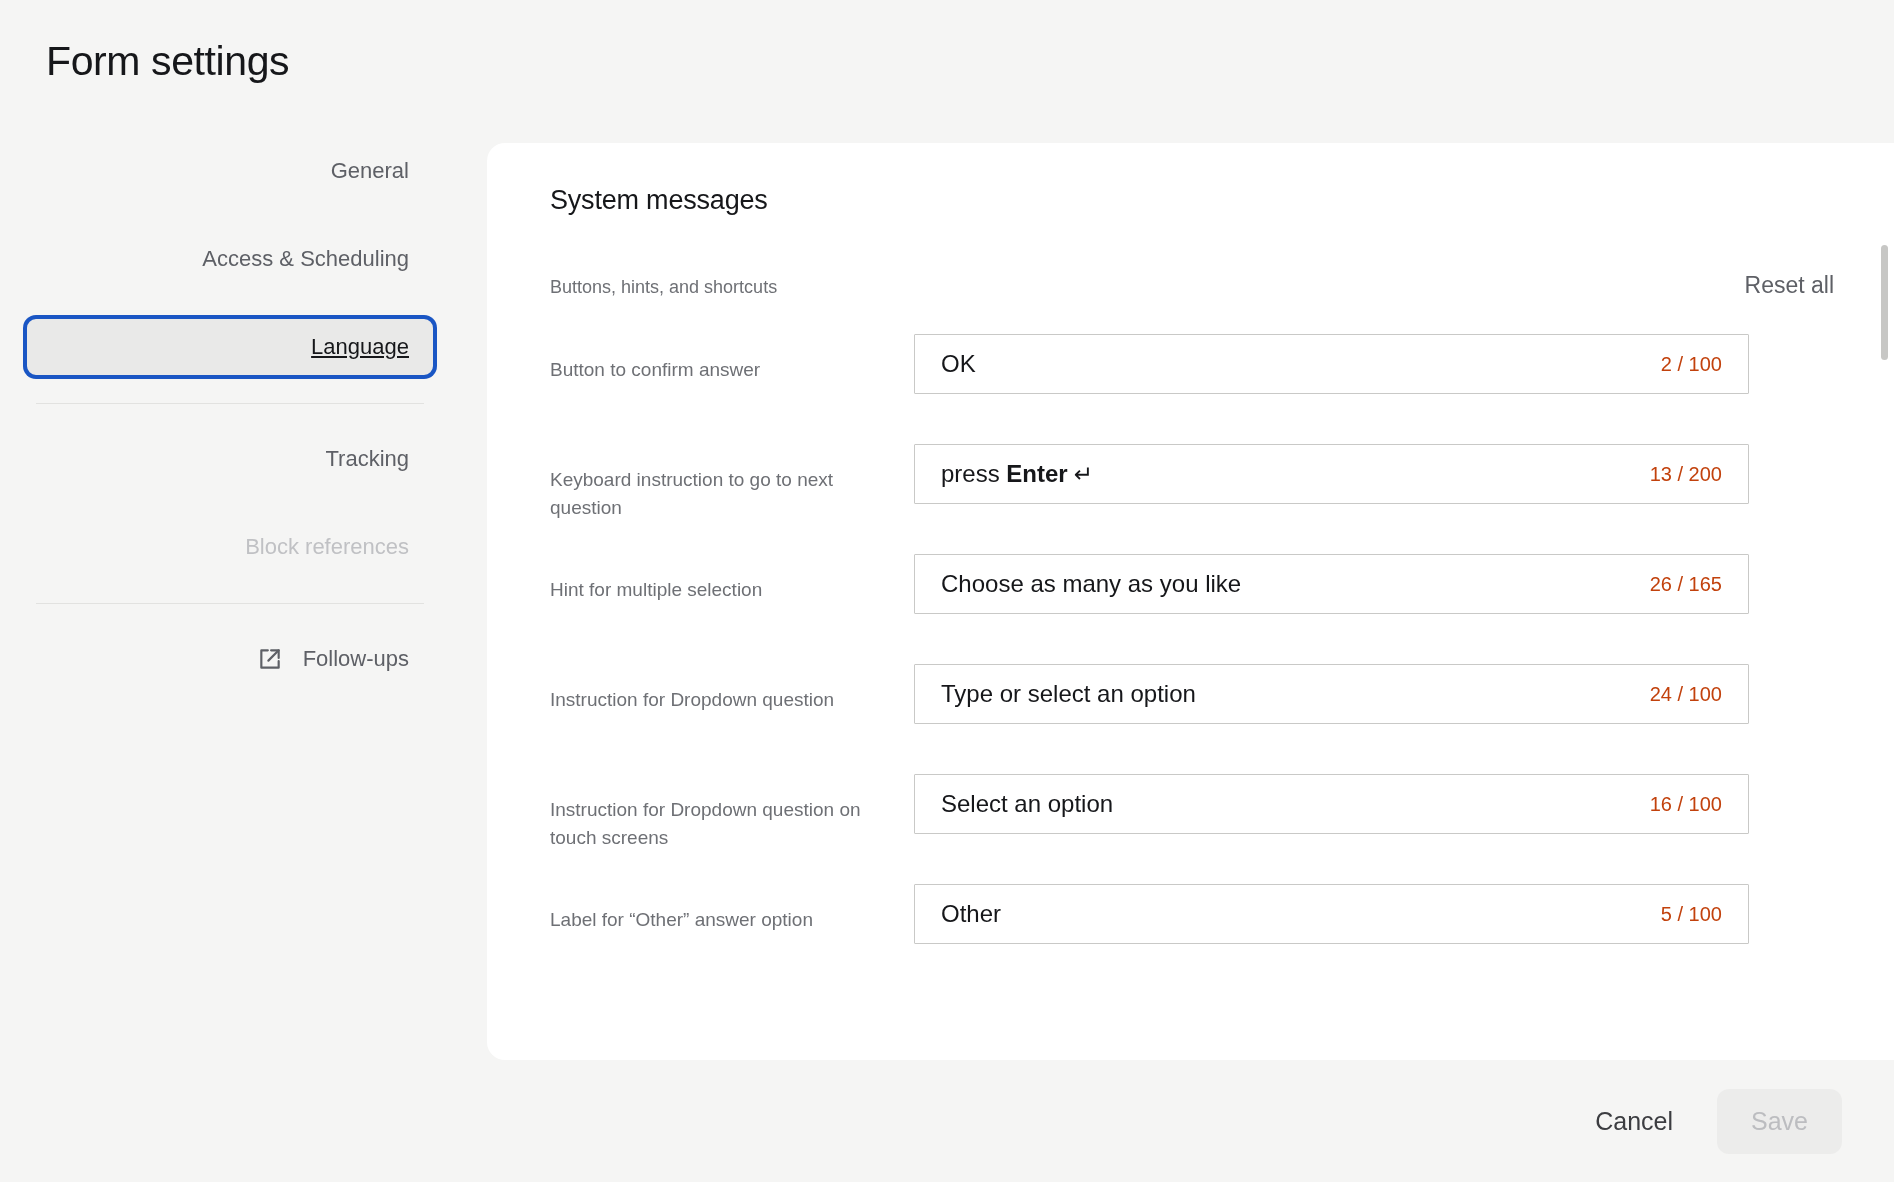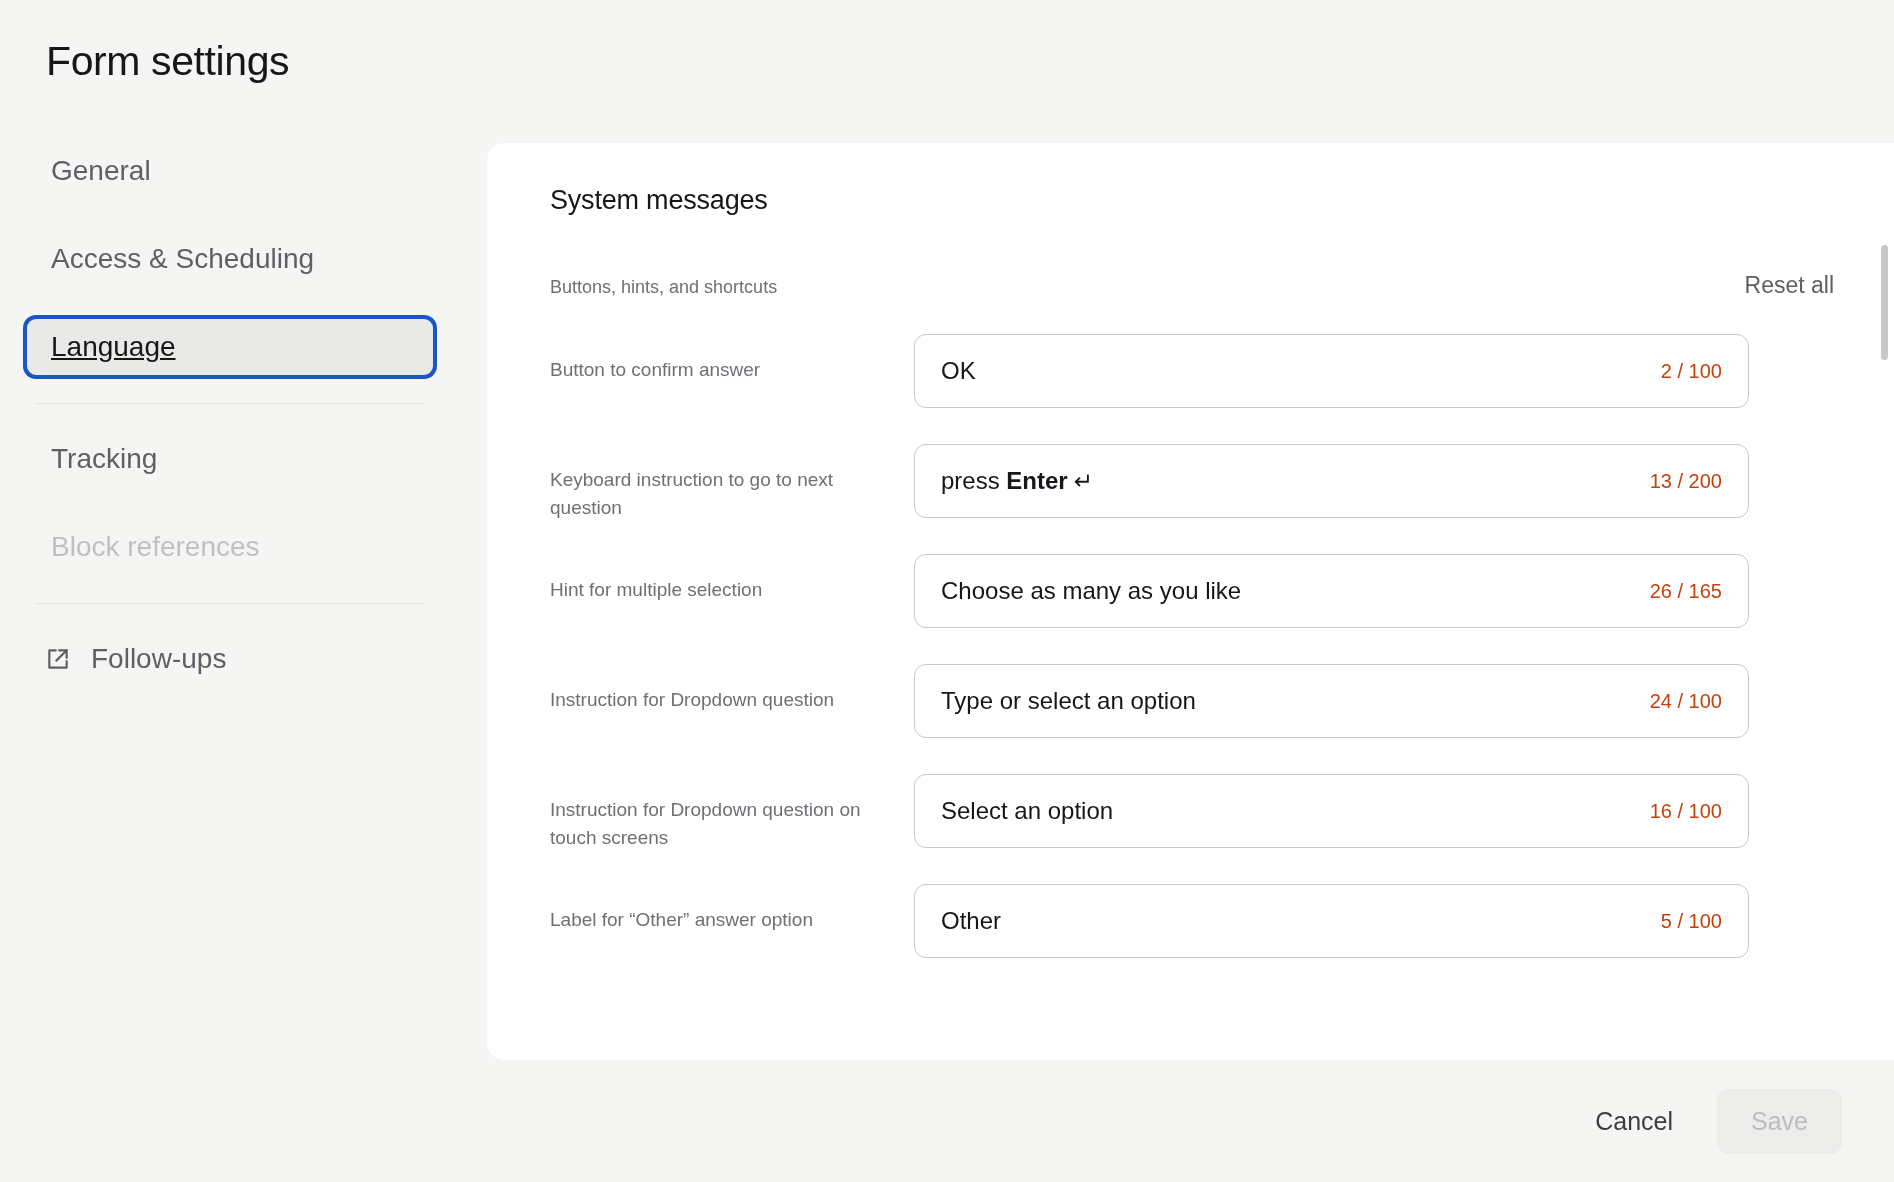--- a/index.html
+++ b/index.html
@@ -42,25 +42,26 @@
     width: 460px;
     padding: 0 24px;
   }
 
   .nav-item {
     display: flex;
     align-items: center;
     height: 62px;
     padding: 0 24px;
     border-radius: 12px;
-    font-size: 28px;
+    font-size: 22px;
     color: #5e6066;
     border: 3px solid transparent;
     cursor: pointer;
     white-space: nowrap;
+    justify-content: flex-end;
   }
 
   .nav-item + .nav-item { margin-top: 26px; }
 
   .nav-item.active {
     background: #e9e9e8;
     color: #16171a;
     border-color: #1a56c4;
     box-shadow: 0 0 0 1px #1a56c4;
     text-decoration: underline;
@@ -151,23 +152,23 @@
   .row-field {
     flex: 1;
     max-width: 835px;
     margin-left: 12px;
   }
 
   .input-box {
     position: relative;
     display: flex;
     align-items: center;
-    height: 74px;
+    height: 60px;
     border: 1px solid #c9c9c7;
-    border-radius: 12px;
+    border-radius: 1px;
     background: #fff;
     padding: 0 26px;
     cursor: text;
   }
 
   .input-value {
     font-size: 24px;
     color: #16171a;
     white-space: nowrap;
     overflow: hidden;

